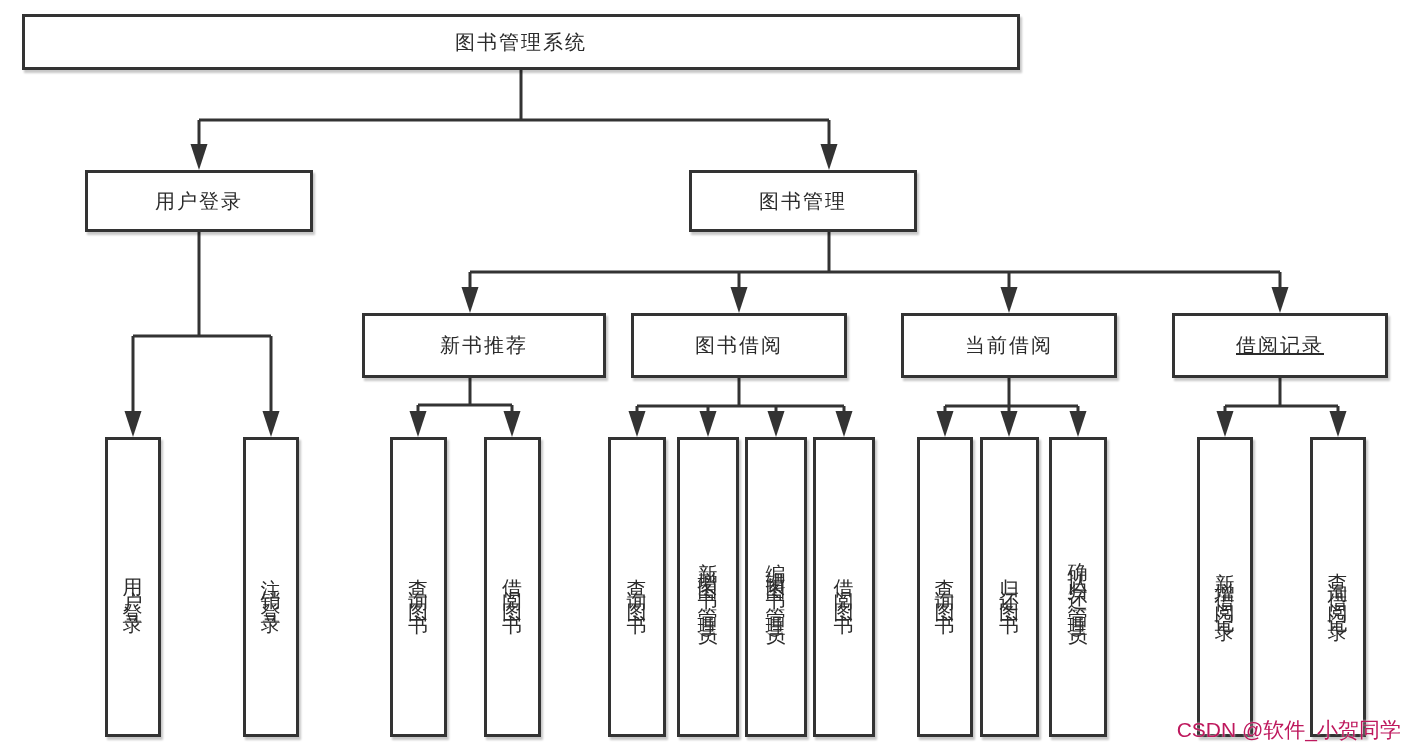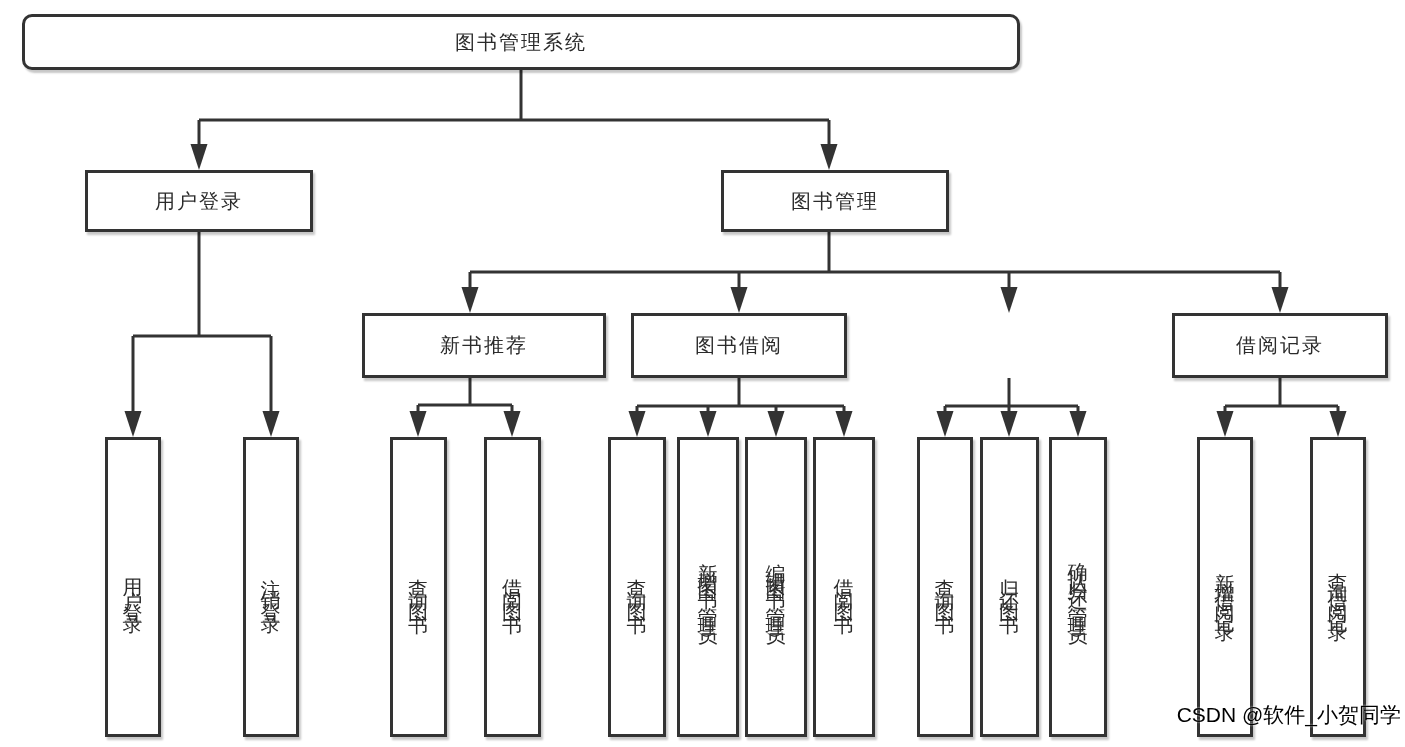--- a/index.html
+++ b/index.html
@@ -9,21 +9,21 @@
   .connectors line, .connectors path{stroke:#333333;stroke-width:3;fill:none;}
   .connectors polygon{fill:#333333;stroke:none;}
   .node{position:absolute;z-index:2;background:#ffffff;border:3px solid #333333;
         box-shadow:2px 3px 2px rgba(0,0,0,0.22);display:flex;align-items:center;justify-content:center;
         color:#2b2b2b;font-size:20px;letter-spacing:2px;box-sizing:border-box;}
   .leaf{position:absolute;z-index:2;background:#ffffff;border:3px solid #333333;
         box-shadow:2px 3px 2px rgba(0,0,0,0.22);display:flex;align-items:center;justify-content:center;
         color:#2b2b2b;font-size:20px;box-sizing:border-box;}
   .leaf .vtext{writing-mode:vertical-rl;text-orientation:mixed;letter-spacing:12px;
         max-height:288px;line-height:1;color:#2b2b2b;}
-  .watermark{position:absolute;right:4px;bottom:18px;z-index:3;color:#000000;font-size:21px;
+  .watermark{position:absolute;right:4px;bottom:3px;z-index:3;color:#be185d;font-size:21px;
         text-shadow:0 0 2px #ffffff;white-space:nowrap;}
 </style>
 </head>
 <body>
 
 <div class="canvas">
 
   <svg class="connectors" viewBox="0 0 1405 747" xmlns="http://www.w3.org/2000/svg">
 
     <g>
@@ -93,38 +93,41 @@
     <g>
       <line x1="1280" y1="378" x2="1280" y2="406"></line>
       <line x1="1225" y1="406" x2="1338" y2="406"></line>
       <line x1="1225" y1="406" x2="1225" y2="415"></line>
       <polygon points="1225,437 1216.5,411 1233.5,411"></polygon>
       <line x1="1338" y1="406" x2="1338" y2="415"></line>
       <polygon points="1338,437 1329.5,411 1346.5,411"></polygon>
     </g>
   </svg>
 
-  <div class="node" style="left:22px;top:14px;width:998px;height:56px;border-radius:10px;">
+  <div class="node" style="left:22px;top:14px;width:998px;height:56px;">
     <span>图书管理系统</span>
   </div>
 
   <div class="node" style="left:85px;top:170px;width:228px;height:62px;">
     <span>用户登录</span>
   </div>
-  <div class="node" style="left:721px;top:170px;width:228px;height:62px;">
+  <div class="node" style="left:689px;top:170px;width:228px;height:62px;">
     <span>图书管理</span>
   </div>
 
   <div class="node" style="left:362px;top:313px;width:244px;height:65px;">
     <span>新书推荐</span>
   </div>
   <div class="node" style="left:631px;top:313px;width:216px;height:65px;text-align:right;">
     <span>图书借阅</span>
   </div>
-  <div class="node" style="left:1172px;top:313px;width:216px;height:65px;">
+  <div class="node" style="left:901px;top:313px;width:216px;height:65px;">
+    <span>当前借阅</span>
+  </div>
+  <div class="node" style="left:1172px;top:313px;width:216px;height:65px;text-decoration:underline;">
     <span>借阅记录</span>
   </div>
 
   <div class="leaf" style="left:105px;top:437px;width:56px;height:300px;">
     <span class="vtext">用户登录</span>
   </div>
   <div class="leaf" style="left:243px;top:437px;width:56px;height:300px;">
     <span class="vtext">注销登录</span>
   </div>
 

